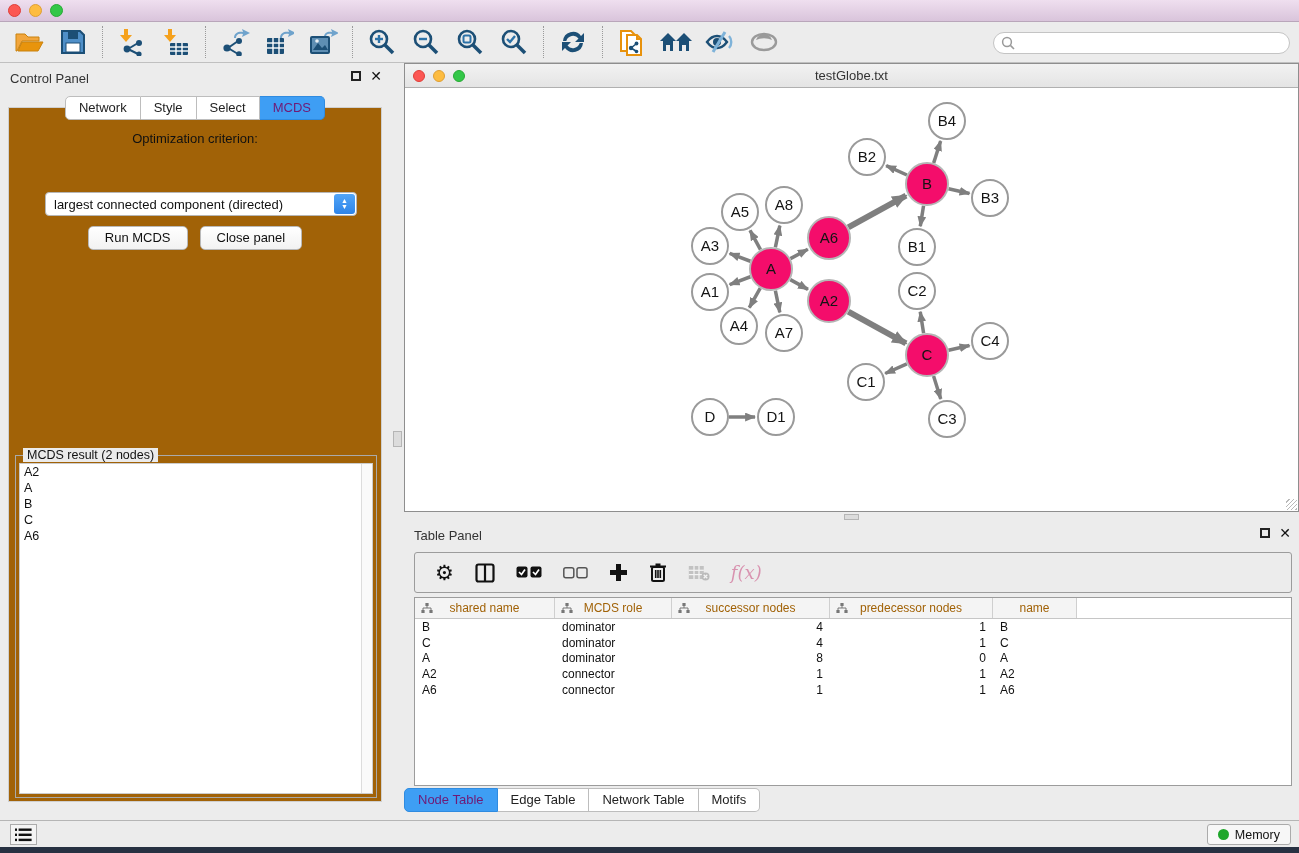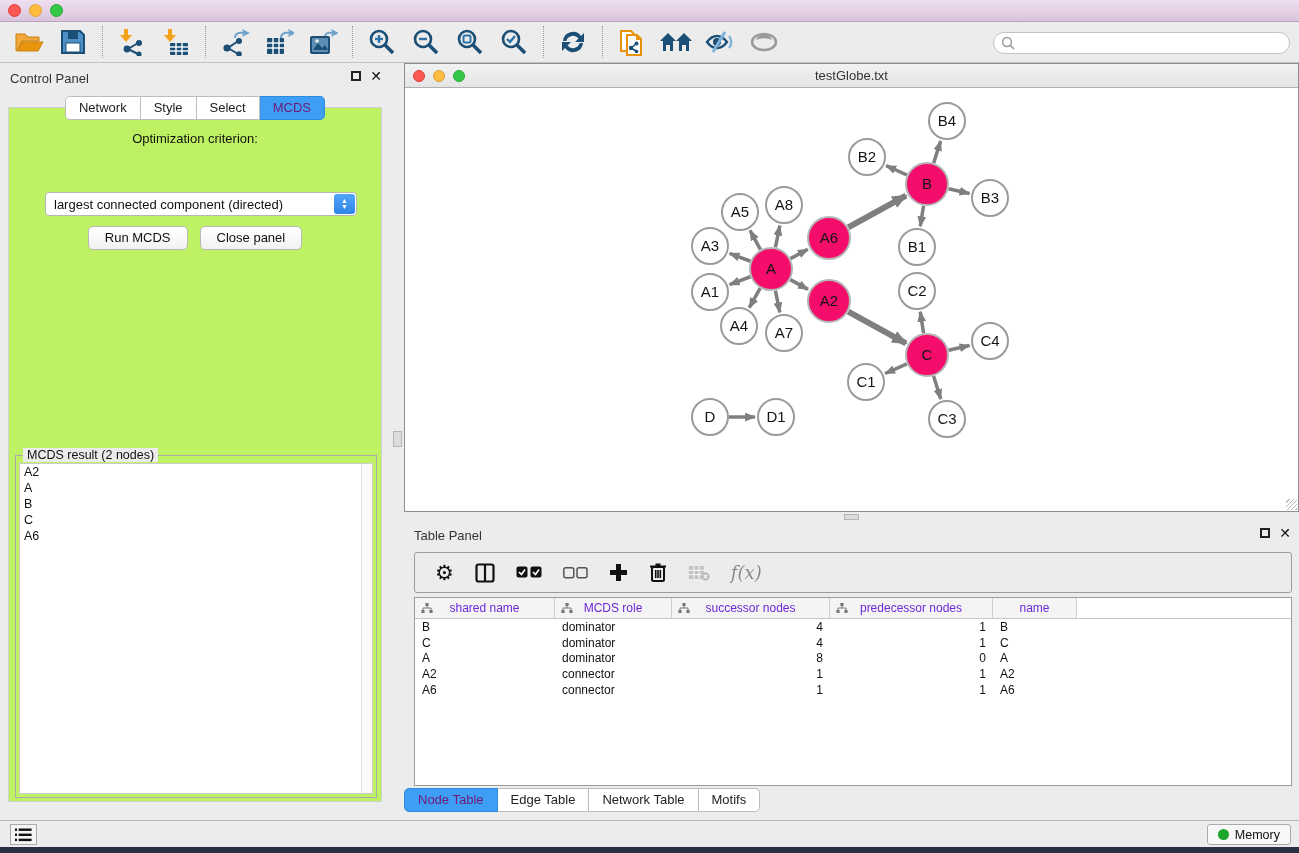--- a/index.html
+++ b/index.html
@@ -33,21 +33,21 @@
   .phead .hicons { position:absolute; right:8px; top:8px; display:flex; gap:9px; align-items:center; }
   .float-ic { width:10px; height:10px; border:2px solid #222; }
   .close-ic { font-size:14px; font-weight:bold; color:#111; line-height:10px; }
   .ctabs { position:absolute; left:0; top:33px; width:390px; display:flex; justify-content:center; z-index:2; }
   .seg { font-size:13px; color:#222; background:#fff; border:1px solid #bdbdbd; border-left:none;
     padding:3px 13px 4px; }
   .seg:first-child { border-left:1px solid #bdbdbd; border-radius:5px 0 0 5px; }
   .seg:last-child { border-radius:0 5px 5px 0; }
   .seg.sel { background:#3E9EF4; color:#701a75; border-color:#2F8BE0; }
   .cbody { position:absolute; left:8px; top:44px; width:374px; height:695px;
-    border:1px solid #cfcfcf; background:#bef264; }
+    border:1px solid #cfcfcf; background:#a16207; }
   .opt-label { position:absolute; left:0; top:23px; width:100%; text-align:center; font-size:13px; color:#111; }
   .select { position:absolute; left:36px; top:84px; width:312px; height:24px; background:#fff;
     border:1px solid #b6b6b6; border-radius:4px; font-size:13px; color:#111;
     display:flex; align-items:center; padding-left:8px; }
   .select .stepper { position:absolute; right:1px; top:1px; width:21px; height:20px;
     background:linear-gradient(#52A5F7,#2E84E8); border-radius:3px; display:flex; flex-direction:column;
     align-items:center; justify-content:center; color:#fff; font-size:7px; line-height:6px; }
   .btnrow { position:absolute; left:0; top:118px; width:100%; display:flex; justify-content:center; gap:12px; }
   .mbtn { background:linear-gradient(#fff,#f2f2f2); border:1px solid #b9b9b9; border-radius:5px;
     font-size:13px; color:#111; padding:3px 16px 4px; }
@@ -72,25 +72,25 @@
   .resize-corner { position:absolute; right:1px; bottom:1px; width:11px; height:11px;
     background:repeating-linear-gradient(135deg,transparent,transparent 2px,#b9b9b9 2px,#b9b9b9 3px); }
 
   
   .tpanel { position:absolute; left:404px; top:520px; width:895px; height:295px; background:#ECECEC; }
   .tptoolbar { position:absolute; left:10px; top:32px; width:878px; height:41px;
     border:1px solid #9c9c9c; border-radius:3px; display:flex; align-items:center; gap:21px; padding-left:20px; }
   .tpicon { display:flex; align-items:center; justify-content:center; height:24px; }
   .tpicon.dis { opacity:.42; }
   .gear-glyph { font-size:21px; color:#111; font-family:"DejaVu Sans",sans-serif; line-height:20px; }
-  .fx-glyph { font-family:"DejaVu Serif",serif; font-style:italic; font-size:18px; color:#000000; }
+  .fx-glyph { font-family:"DejaVu Serif",serif; font-style:italic; font-size:18px; color:#be185d; }
   .ttable { position:absolute; left:10px; top:77px; width:878px; height:189px; background:#fff; border:1px solid #9c9c9c; overflow:hidden; }
   .thead { display:flex; height:21px; border-bottom:1px solid #c6c6c6; }
   .th { background:#f4f4f4; border-right:1px solid #cfcfcf; display:flex; align-items:center; justify-content:center; gap:5px;
-    font-size:12px; color:#6d28d9; position:relative; }
+    font-size:12px; color:#a16207; position:relative; }
   .th .tree-ic { position:absolute; left:6px; top:5px; }
   .tr { display:flex; height:15.8px; align-items:center; }
   .td { font-size:12px; color:#111; padding:0 7px; white-space:nowrap; overflow:hidden; }
   .td.r { text-align:right; }
   .ttabs { position:absolute; left:0; top:268px; width:895px; display:flex; }
 
   
   .statusbar { position:absolute; left:0; top:820px; width:1299px; height:27px; background:#ECECEC; border-top:1px solid #b5b5b5; }
   .listbtn { position:absolute; left:10px; top:3px; width:27px; height:21px; background:#f4f4f4;
     border:1px solid #ababab; display:flex; align-items:center; justify-content:center; }

